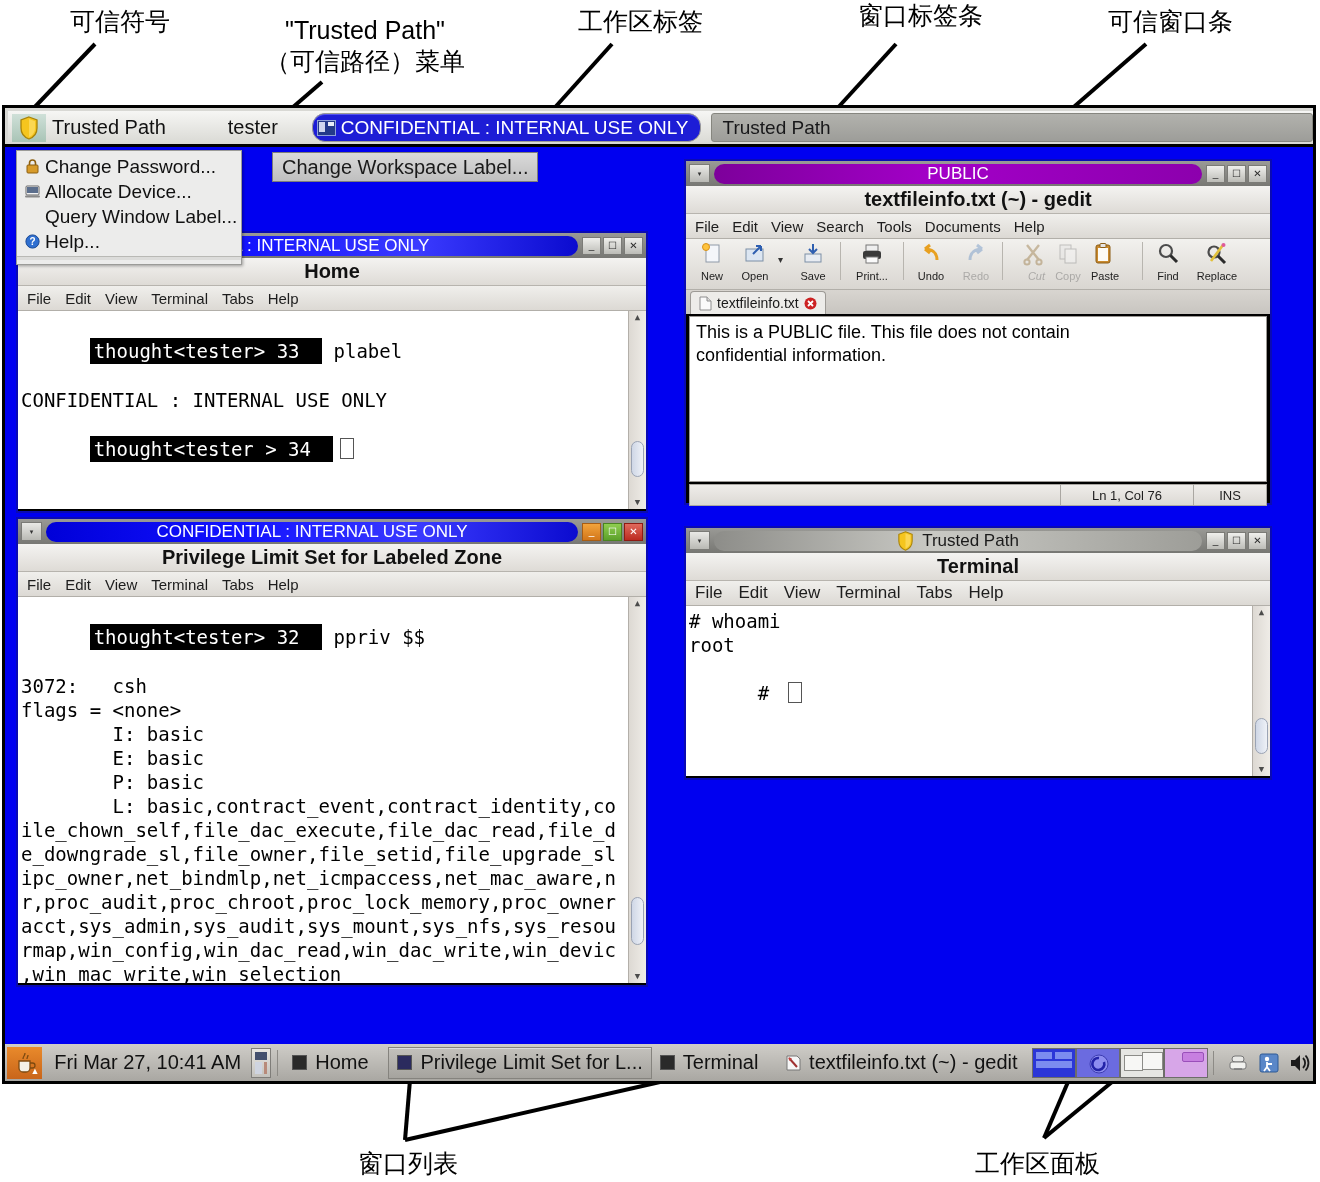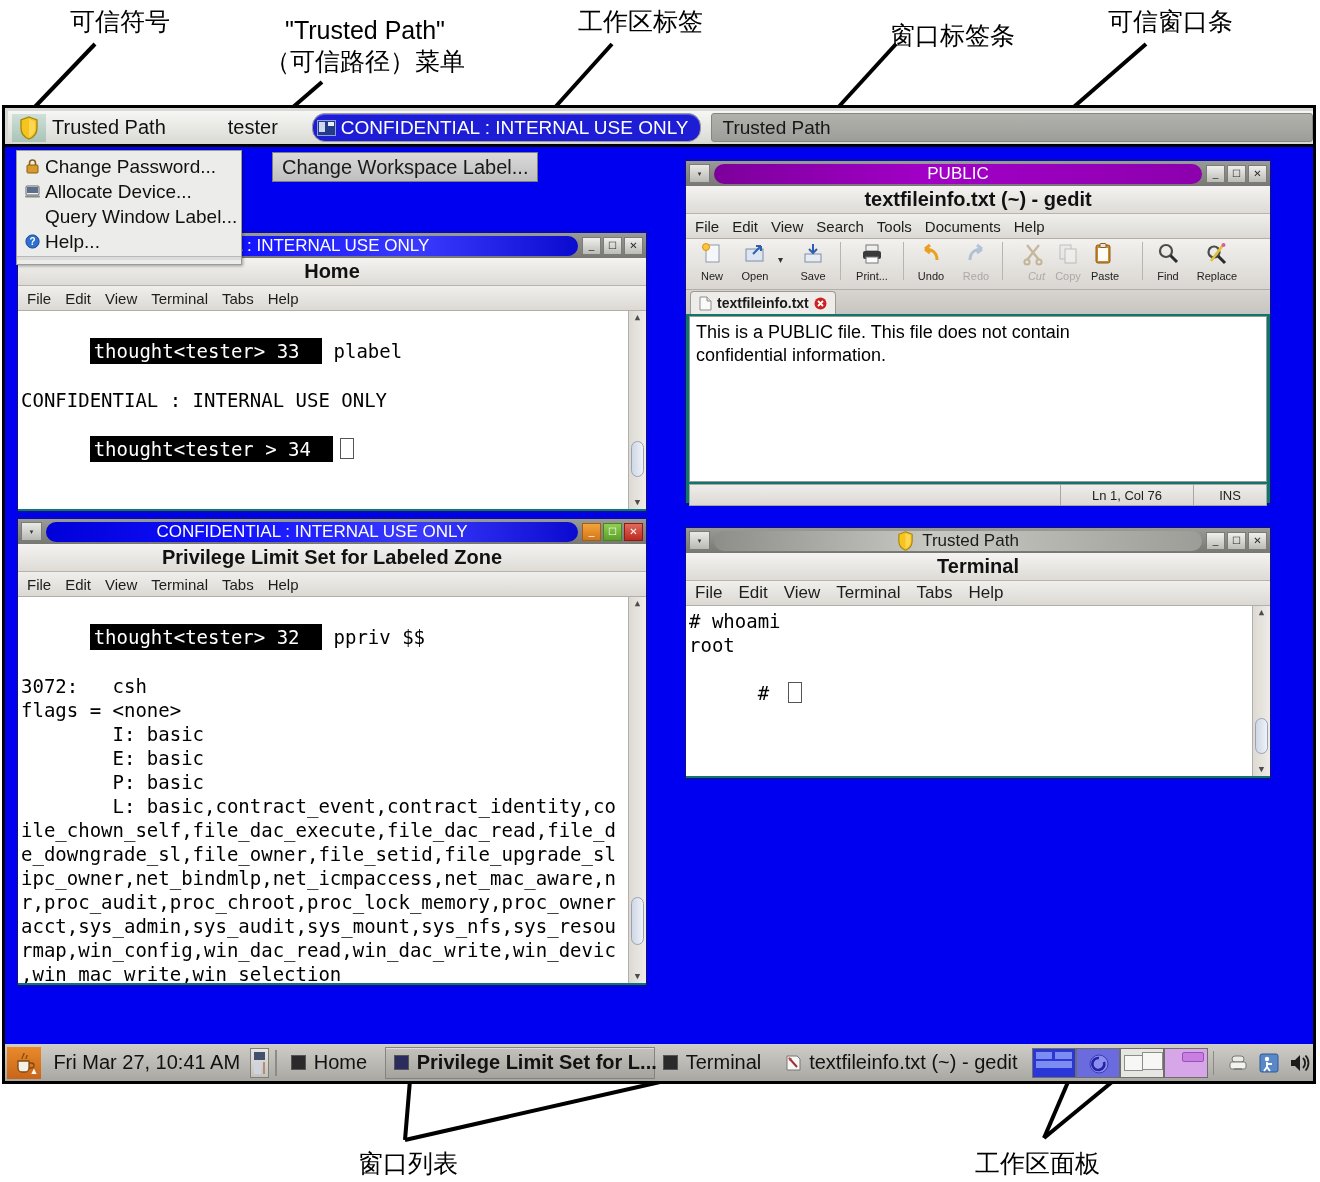--- a/index.html
+++ b/index.html
@@ -66,21 +66,21 @@
   #tp-menu-sep{height:3px;margin-top:2px;background:#dcdcda;border-top:1px solid #b9b9b5;}
 
   
   #cws-btn{
     position:absolute;left:272px;top:152px;height:28px;display:flex;align-items:center;
     padding:0 9px;background:linear-gradient(#dadada,#bfbfbf);
     border:1px solid #7d7d7a;color:#1a1a1a;font-size:20px;white-space:nowrap;
   }
 
   
-  .win{position:absolute;background:#0f766e;box-sizing:border-box;}
+  .win{position:absolute;background:#000000;box-sizing:border-box;}
   .win-tb{height:25px;display:flex;align-items:center;position:relative;padding:0 3px;}
   .tb-blue{background:linear-gradient(#9a9a96,#777773);}
   .tb-menu-btn{width:19px;height:17px;background:linear-gradient(#e9e9e6,#b9b9b4);border:1px solid #7b7b77;
     display:flex;align-items:center;justify-content:center;font-size:7px;color:#333;flex:0 0 19px;}
   .tb-capsule{flex:1;height:20px;margin:0 4px;border-radius:11px;display:flex;align-items:center;justify-content:center;
     color:#fff;font-size:17px;white-space:nowrap;overflow:hidden;}
   .cap-blue{background:linear-gradient(90deg,#0000d8 0%,#1111ff 35%,#3a3aff 70%,#0b0bcf 100%);}
   .cap-purple{background:linear-gradient(90deg,#7d009b 0%,#a300c8 45%,#8c00ad 100%);}
   .cap-grey{background:linear-gradient(90deg,#8d8d89 0%,#c9c9c4 45%,#9d9d98 100%);color:#1b1b1b;}
   .tb-btns{display:flex;gap:2px;align-items:center;flex:0 0 auto;}
@@ -108,21 +108,21 @@
   
   #taskbar{
     position:absolute;left:2px;top:1044px;width:1314px;height:40px;
     background:linear-gradient(#cfcdc8,#a9a7a2);
     border:3px solid #000;border-top:none;box-sizing:border-box;display:flex;align-items:center;
   }
   #tb-launch{width:48px;height:32px;margin-left:2px;background:linear-gradient(#e98a2b,#c9651a);
     display:flex;align-items:center;justify-content:center;position:relative;}
   #tb-clock{font-size:20px;color:#111;margin-left:12px;white-space:nowrap;}
   .tb-win{height:30px;display:flex;align-items:center;padding:0 8px;font-size:20px;color:#121212;white-space:nowrap;}
-  .tb-win.active{background:linear-gradient(#c3c1bc,#a5a39e);border:1px solid #85837e;box-shadow:inset 0 1px 0 #ddd;font-weight:bold;}
+  .tb-win.active{background:linear-gradient(#c3c1bc,#a5a39e);border:1px solid #85837e;box-shadow:inset 0 1px 0 #ddd;}
   .tb-sq{width:13px;height:13px;background:#2a2a2a;margin-right:8px;flex:0 0 13px;border:1px solid #555;}
   .tb-sq.blue{background:#2b2b5e;}
   #ws-switcher{display:flex;align-items:center;margin-left:6px;gap:0;}
   .ws-pane{width:44px;height:30px;border:1px solid #6d6d69;box-sizing:border-box;position:relative;}
   .ws-1{background:#2b36d8;}
   .ws-2{background:#6b6be0;}
   .ws-3{background:#e6e6e3;}
   .ws-4{background:#d7a6e8;}
   #tray{display:flex;align-items:center;gap:5px;margin-left:6px;}
   .tray-ic{width:26px;height:26px;display:flex;align-items:center;justify-content:center;}
@@ -141,21 +141,21 @@
     <line x1="405" y1="1140" x2="660" y2="1082"></line>
     <line x1="1044" y1="1138" x2="1068" y2="1082"></line>
     <line x1="1044" y1="1138" x2="1112" y2="1082"></line>
   </g>
 </svg>
 
 <div class="anno" style="left:70px;top:6px;">可信符号</div>
 <div class="anno" style="left:265px;top:15px;text-align:center;">"Trusted Path"
 （可信路径）菜单</div>
 <div class="anno" style="left:578px;top:6px;">工作区标签</div>
-<div class="anno" style="left:858px;top:20px;margin-left:32px;">窗口标签条</div>
+<div class="anno" style="left:858px;top:0;">窗口标签条</div>
 <div class="anno" style="left:1108px;top:6px;">可信窗口条</div>
 <div class="anno" style="left:358px;top:1148px;">窗口列表</div>
 <div class="anno" style="left:975px;top:1148px;">工作区面板</div>
 
 <div id="trusted-stripe">
   <div id="tp-bar">
     <div id="tp-shield-wrap">
       <svg class="shield" viewBox="0 0 20 24">
         <path d="M10 1 L18 4 V12 C18 18 14 21.5 10 23 C6 21.5 2 18 2 12 V4 Z" fill="#f5c51e" stroke="#a8830a" stroke-width="1.3"></path>
         <path d="M10 3 L16 5.2 V12 C16 16.8 13 19.8 10 21 Z" fill="#ffe680" opacity=".55"></path>
@@ -357,21 +357,21 @@
         <path d="M13 14 L20 21" stroke="#2b2b2b" stroke-width="3"></path>
         <path d="M18 3 L6 19" stroke="#e2c13a" stroke-width="2.6"></path>
         <circle cx="18.5" cy="3" r="2" fill="#e05a9a"></circle>
       </svg>
       <div style="font-size:11px;color:#1d1d1d;">Replace</div>
     </div>
   </div>
 
   <div style="height:24px;background:linear-gradient(#d8d5d0,#c8c5c0);display:flex;align-items:flex-end;padding-left:4px;">
     <div style="height:22px;display:flex;align-items:center;gap:5px;padding:0 8px;background:#edece9;
-                border:1px solid #9d9a95;border-bottom:none;border-radius:4px 4px 0 0;font-weight:bold;">
+                border:1px solid #9d9a95;border-bottom:none;border-radius:4px 4px 0 0;">
       <svg width="13" height="15" viewBox="0 0 13 15">
         <path d="M1 1 H8 L12 5 V14 H1 Z" fill="#fafafa" stroke="#8e8e8e"></path>
         <path d="M8 1 V5 H12" fill="#dcdcdc" stroke="#8e8e8e"></path>
       </svg>
       <span style="font-size:14px;color:#1a1a1a;">textfileinfo.txt</span>
       <svg width="13" height="13" viewBox="0 0 13 13">
         <circle cx="6.5" cy="6.5" r="6" fill="#cc2222"></circle>
         <path d="M4 4 L9 9 M9 4 L4 9" stroke="#fff" stroke-width="1.8"></path>
       </svg>
     </div>

